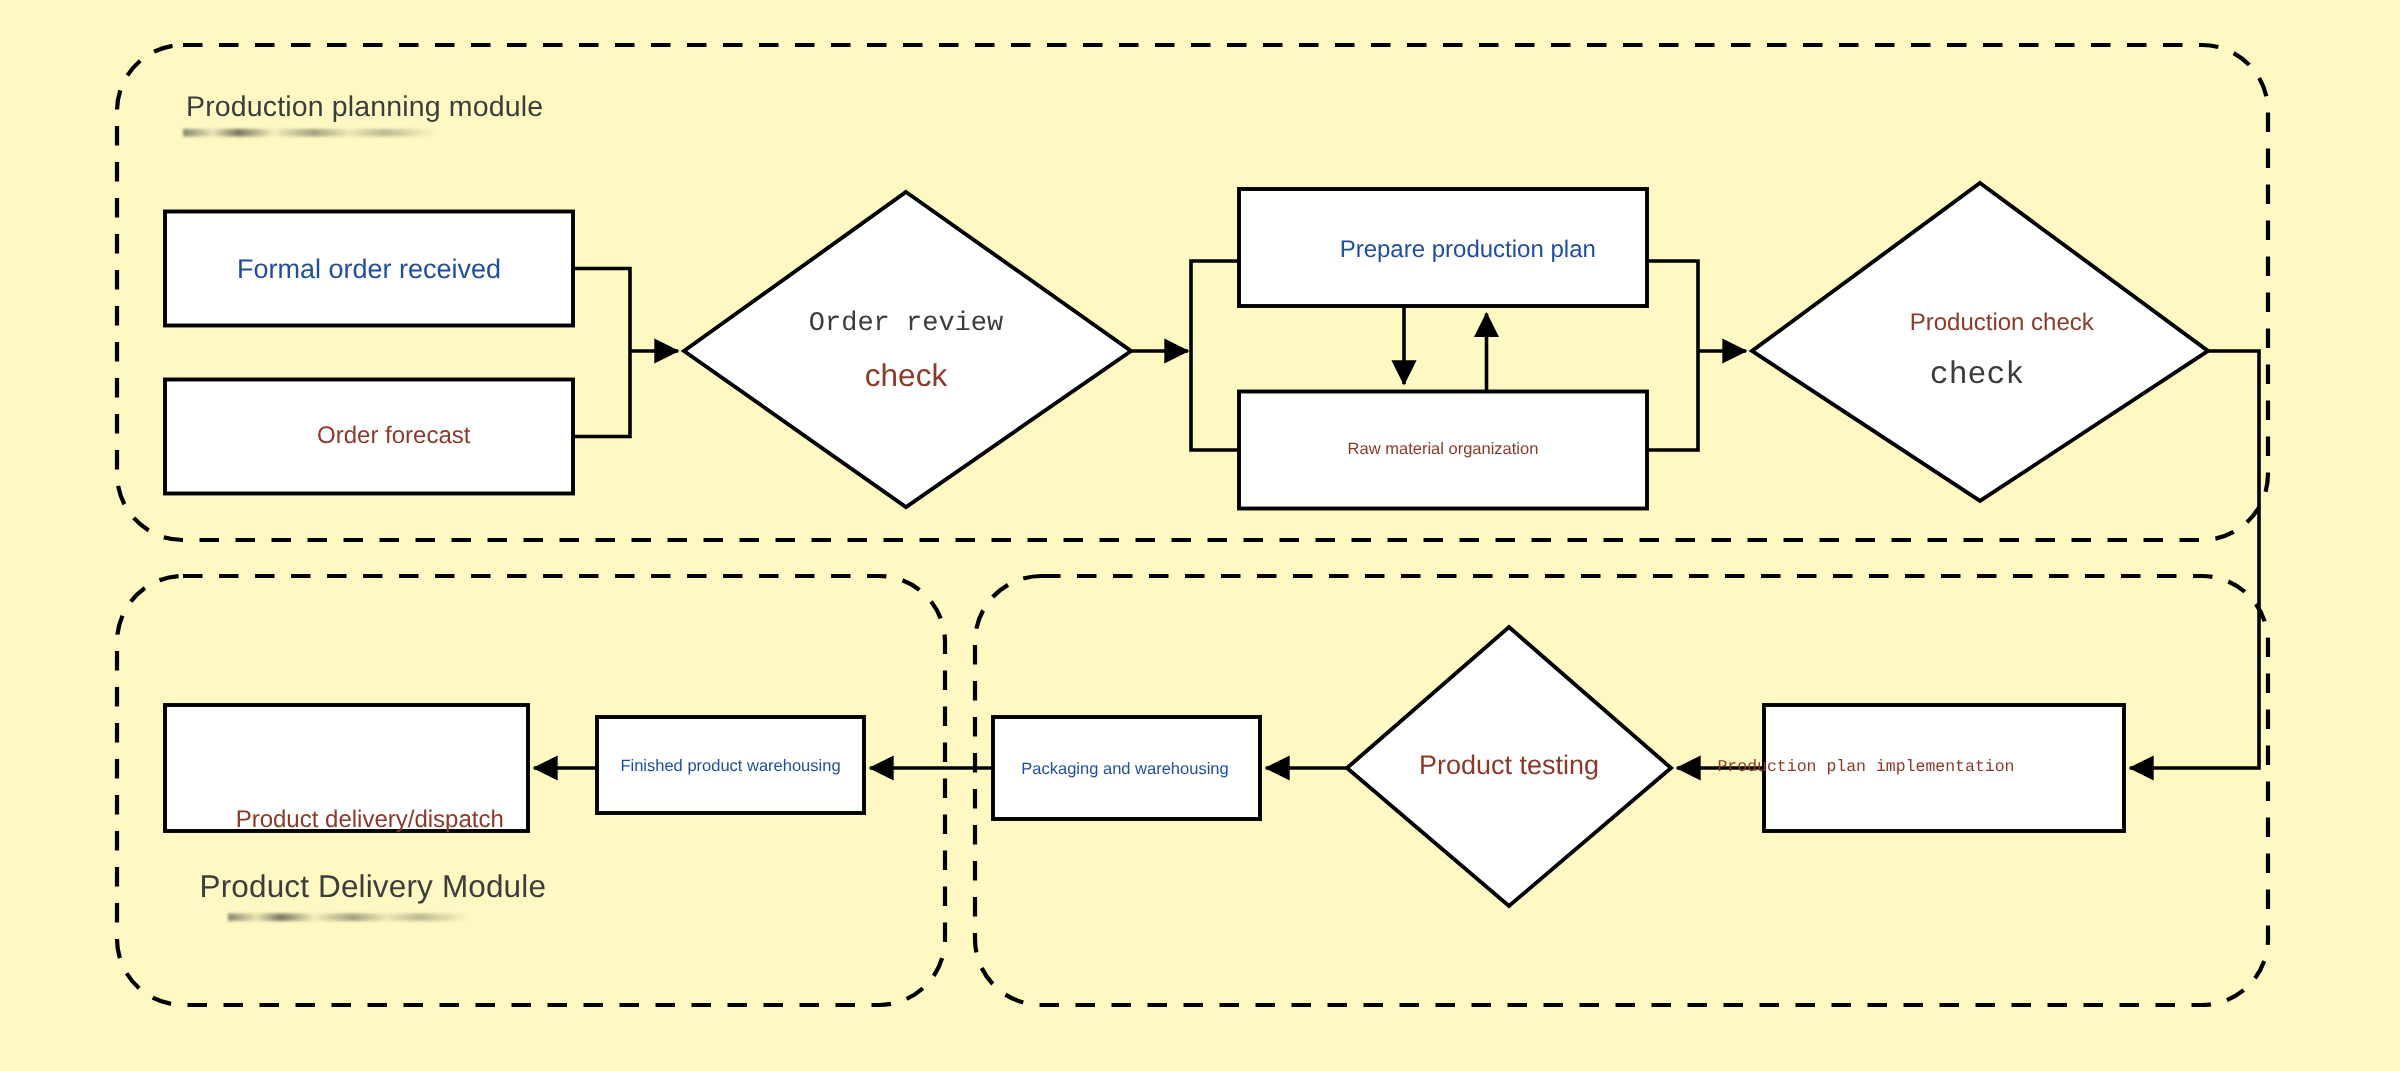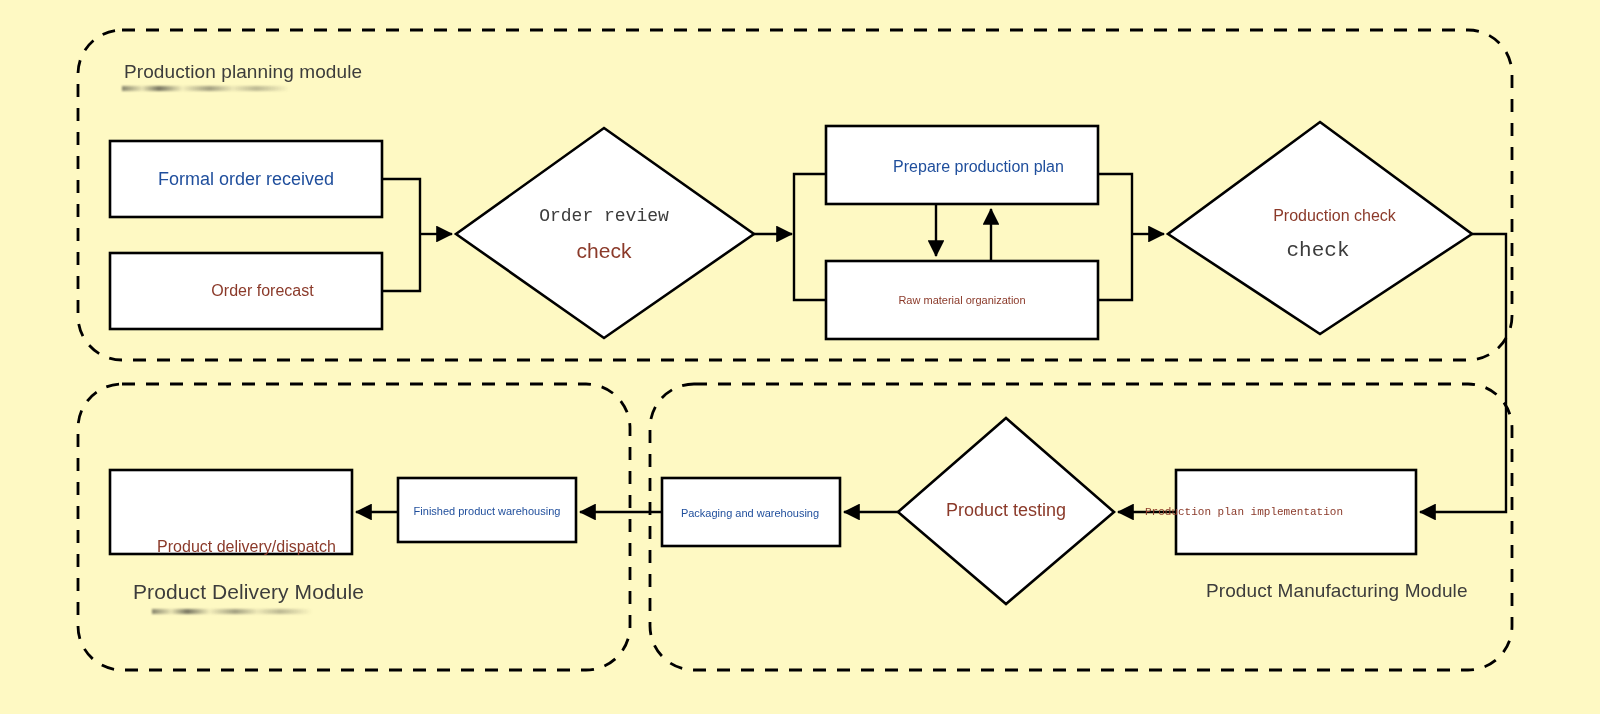--- a/index.html
+++ b/index.html
@@ -131,21 +131,20 @@
       <path d="M 398 512 L 356 512" marker-end="url(#ah)"></path>
     </g>
   </svg>
 
   <div class="lbl module-title" style="left:124px; top:62px;">Production planning module</div>
   <div class="smudge" style="left:122px; top:86px; width:168px;"></div>
 
   <div class="lbl module-title" style="left:133px; top:580px; font-size:21px;">Product Delivery Module</div>
   <div class="smudge" style="left:152px; top:609px; width:160px;"></div>
 
-  <div class="lbl module-title" style="left:1206px; top:581px;">Product Manufacturing Module</div>
 
   <div class="lbl ctr t-lg node-blue" style="left:246px; top:180px;">Formal order received</div>
 
   <div class="lbl ctr t-md node-brown" style="left:246px; top:291px;">Order forecast</div>
 
   <div class="lbl ctr t-lg node-dark" style="left:604px; top:217px;">Order review</div>
   <div class="lbl ctr t-xl node-brown" style="left:604px; top:251px;">check</div>
 
   <div class="lbl ctr t-md node-blue" style="left:962px; top:167px;">Prepare production plan</div>
 

